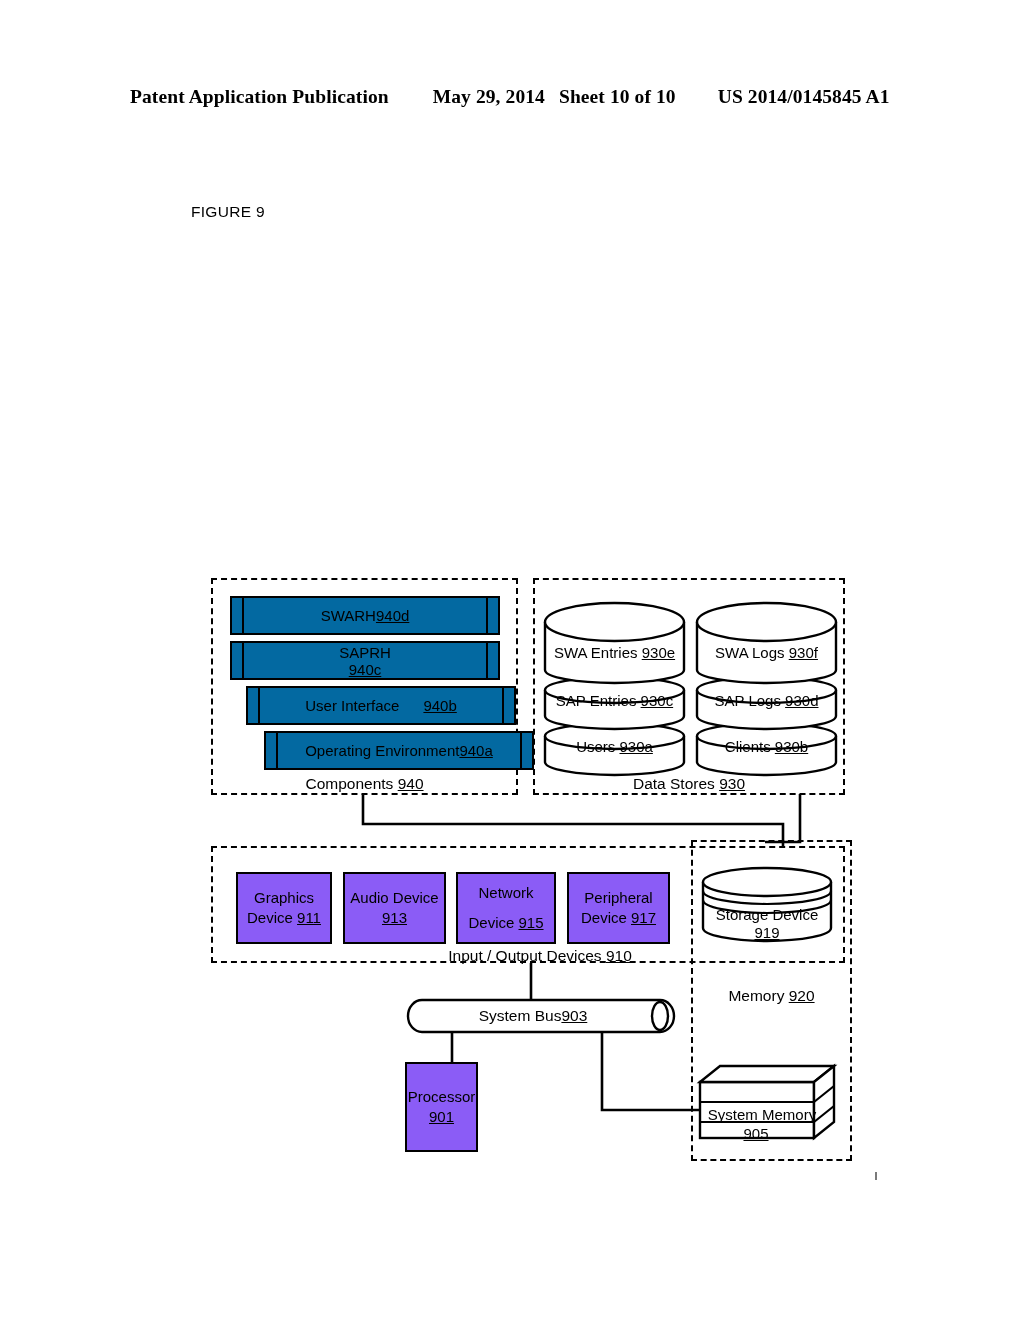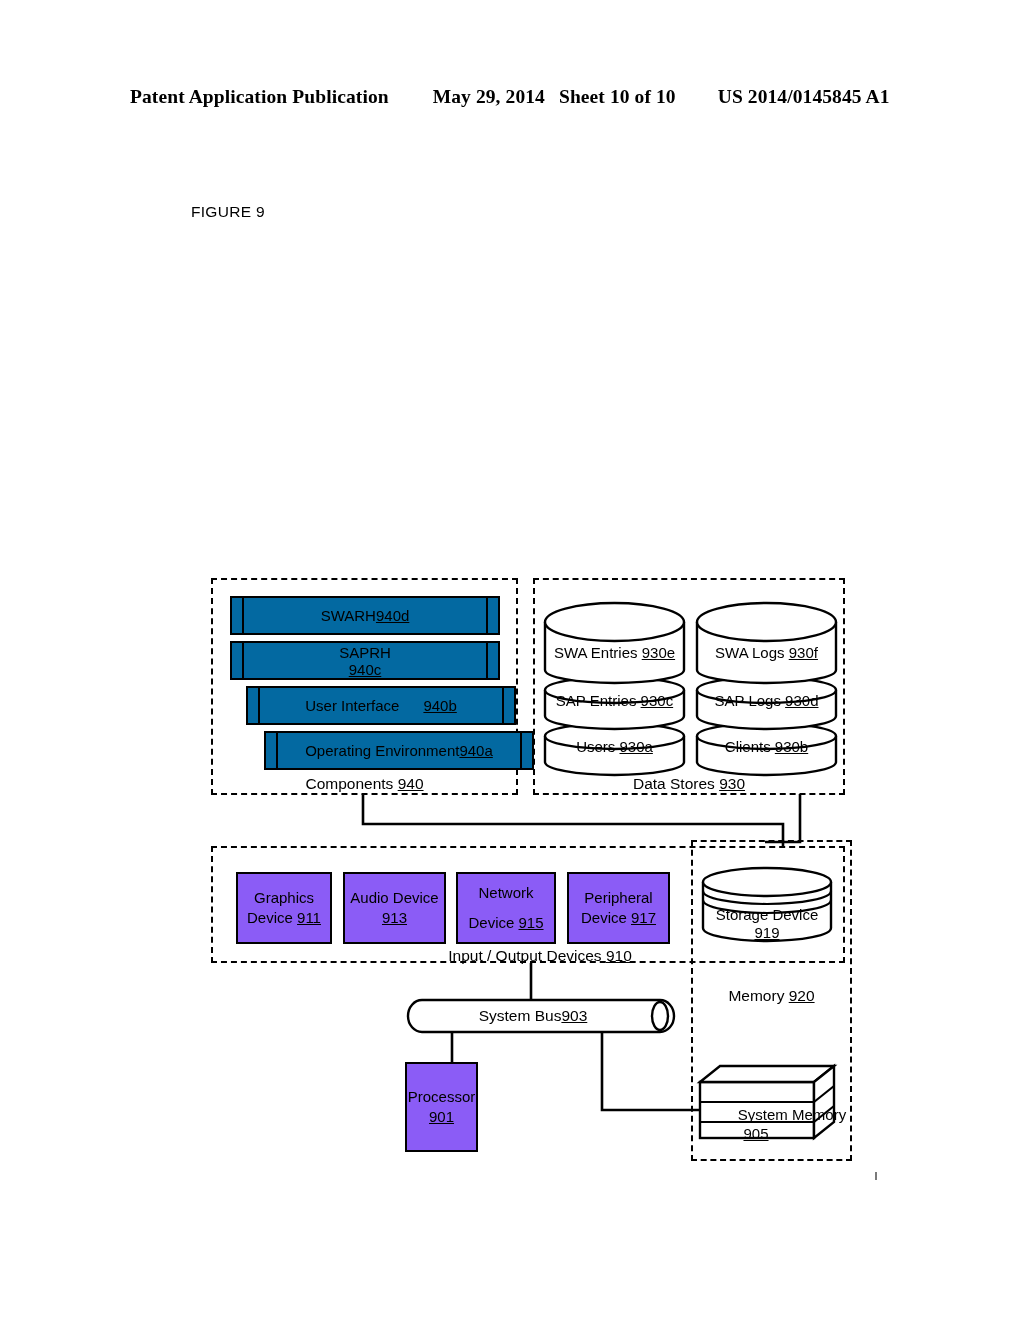--- a/index.html
+++ b/index.html
@@ -330,21 +330,21 @@
 
       <path d="M 2 18 L 22 2 L 136 2 L 116 18 Z" fill="#fff" stroke="#000" stroke-width="2.4"></path>
 
       <path d="M 116 18 L 136 2 L 136 58 L 116 74 Z" fill="#fff" stroke="#000" stroke-width="2.4"></path>
 
       <path d="M 2 38 L 116 38" stroke="#000" stroke-width="2.2" fill="none"></path>
       <path d="M 2 58 L 116 58" stroke="#000" stroke-width="2.2" fill="none"></path>
       <path d="M 116 38 L 136 22" stroke="#000" stroke-width="2.2" fill="none"></path>
       <path d="M 116 58 L 136 42" stroke="#000" stroke-width="2.2" fill="none"></path>
     </svg>
-    <div class="iso-label" style="top:41px; width:128px;padding-left:30px;">
+    <div class="iso-label" style="top:41px; width:128px;">
       <span>System Memory</span>
     </div>
     <div class="iso-label" style="top:60px; width:116px;">
       <span class="ref">905</span>
     </div>
   </div>
 
   <div id="system-bus" style="left:404px; top:998px; width:272px; height:36px;">
     <svg width="272" height="36" viewBox="0 0 272 36">
       <path d="M 18 2 L 256 2 A 14 16 0 0 1 256 34 L 18 34 A 14 16 0 0 1 18 2 Z" fill="#fff" stroke="#000" stroke-width="2.4"></path>

